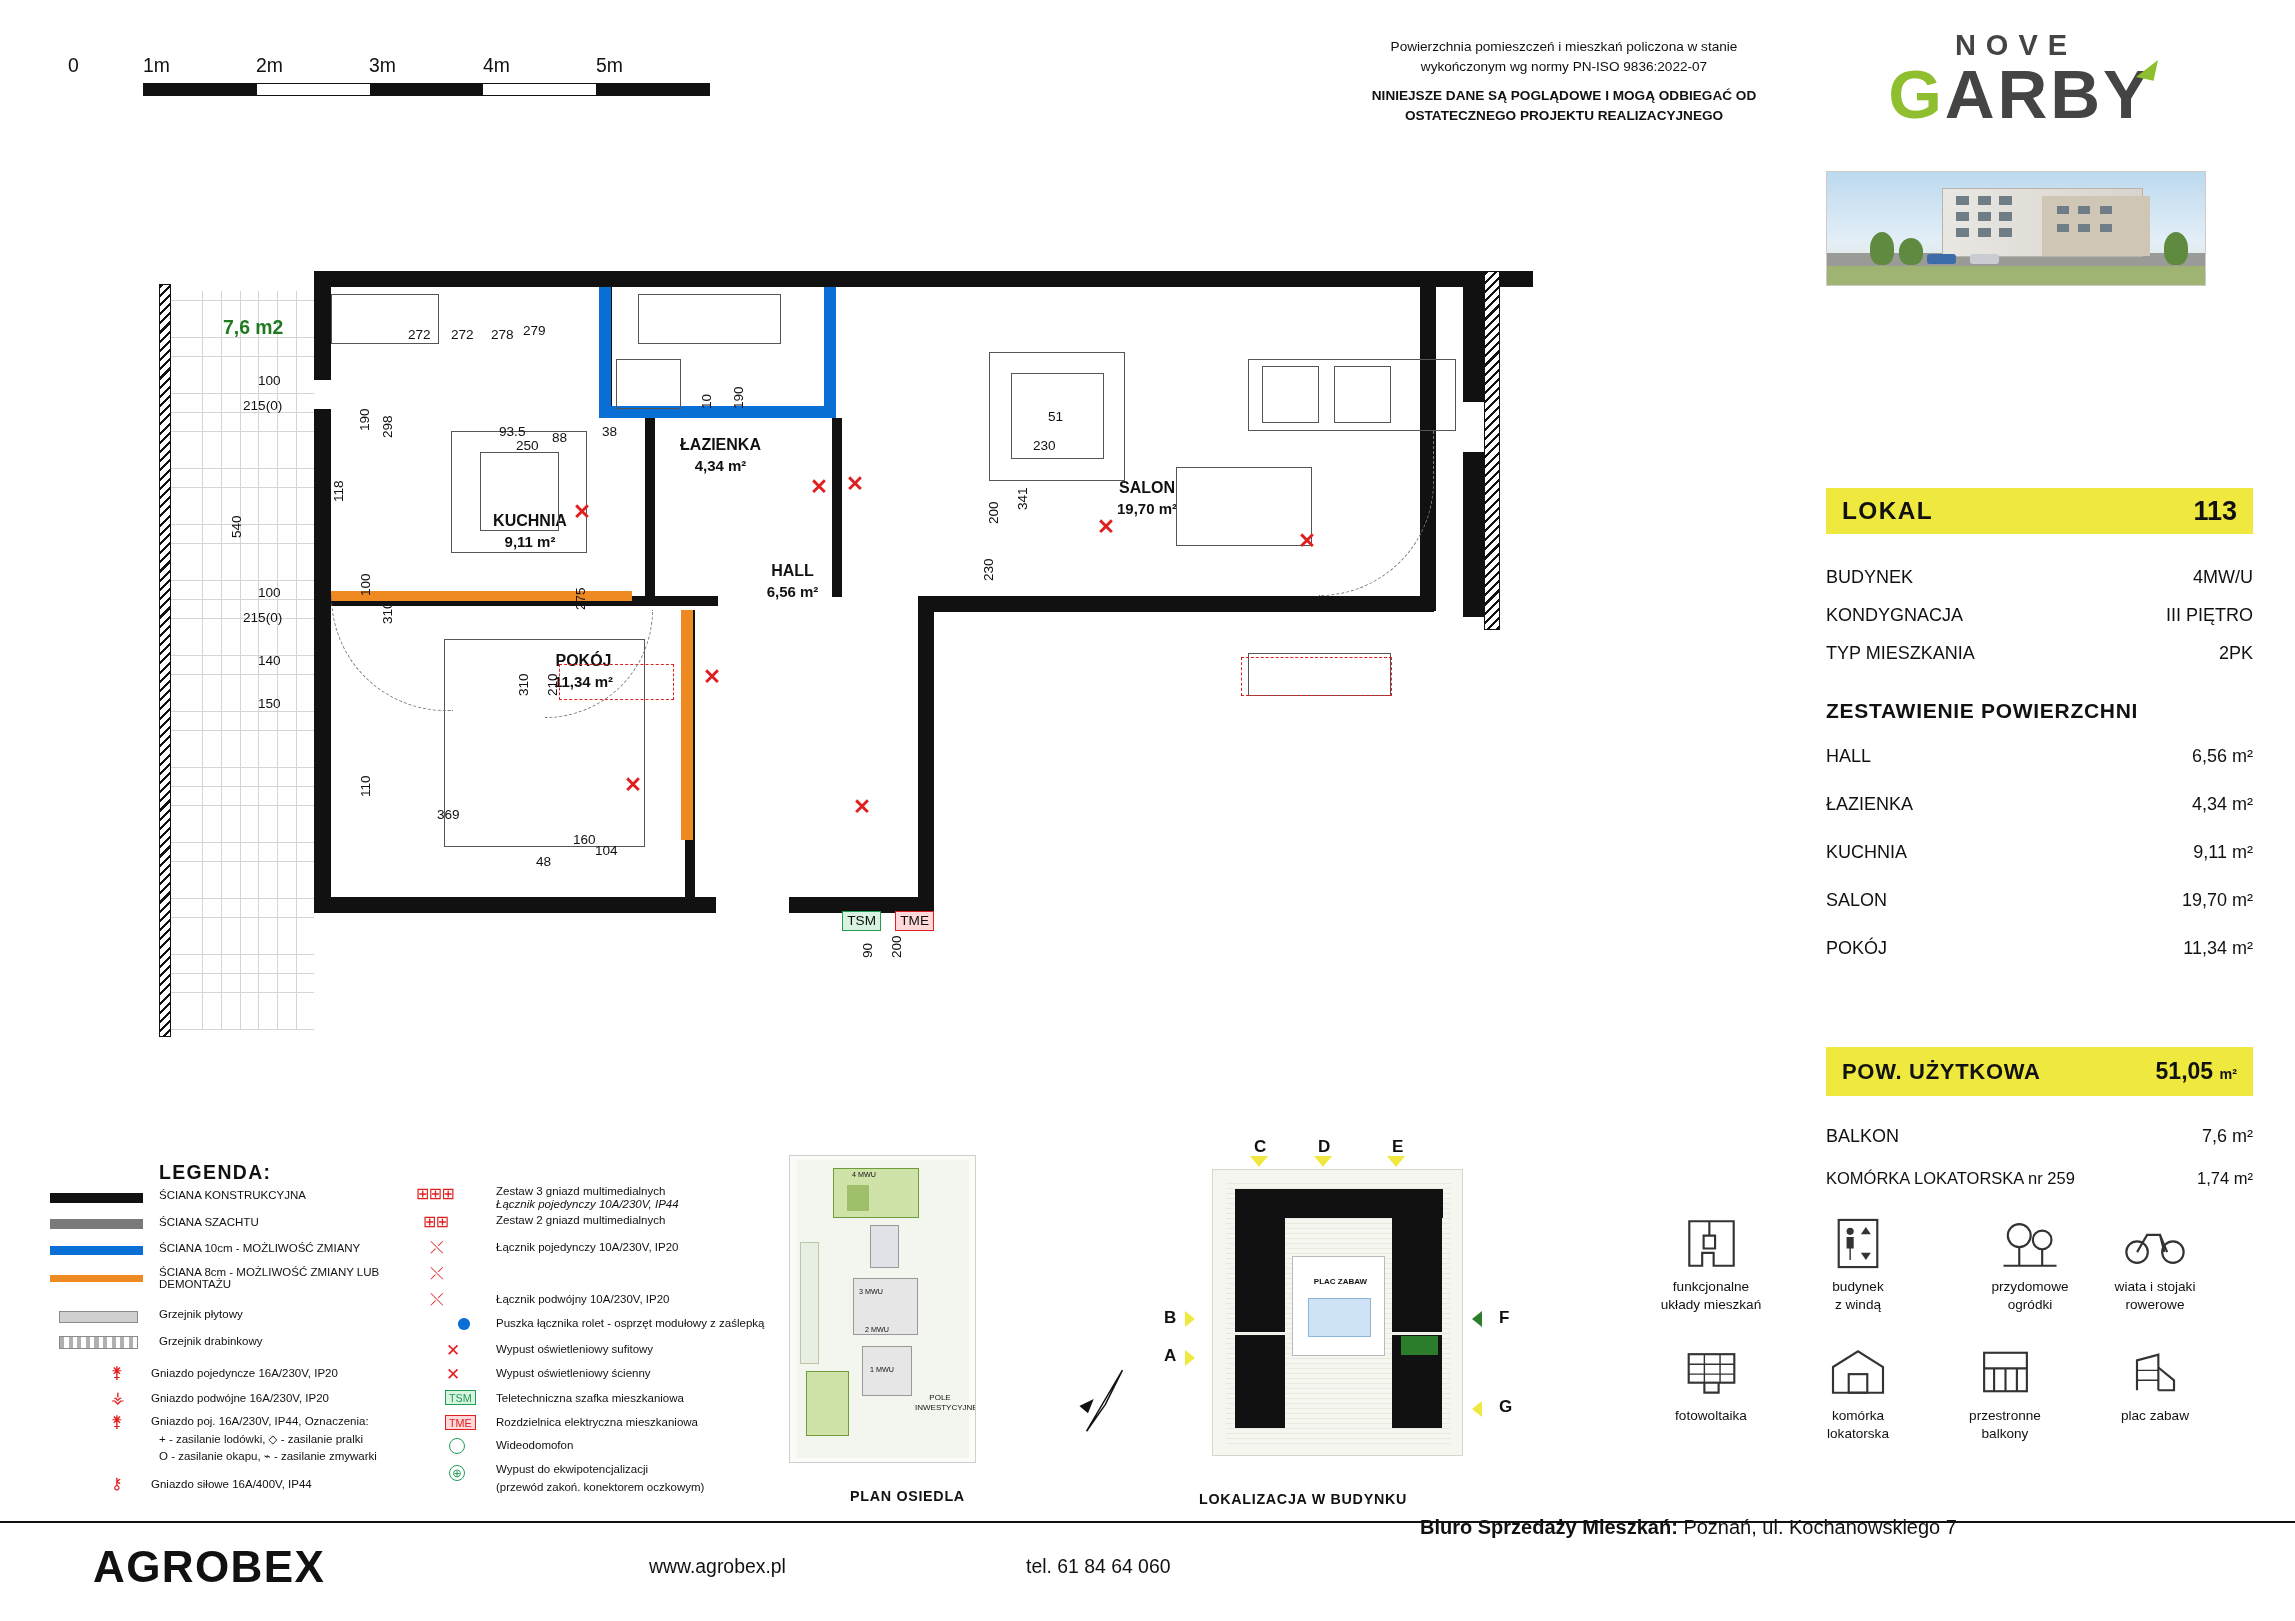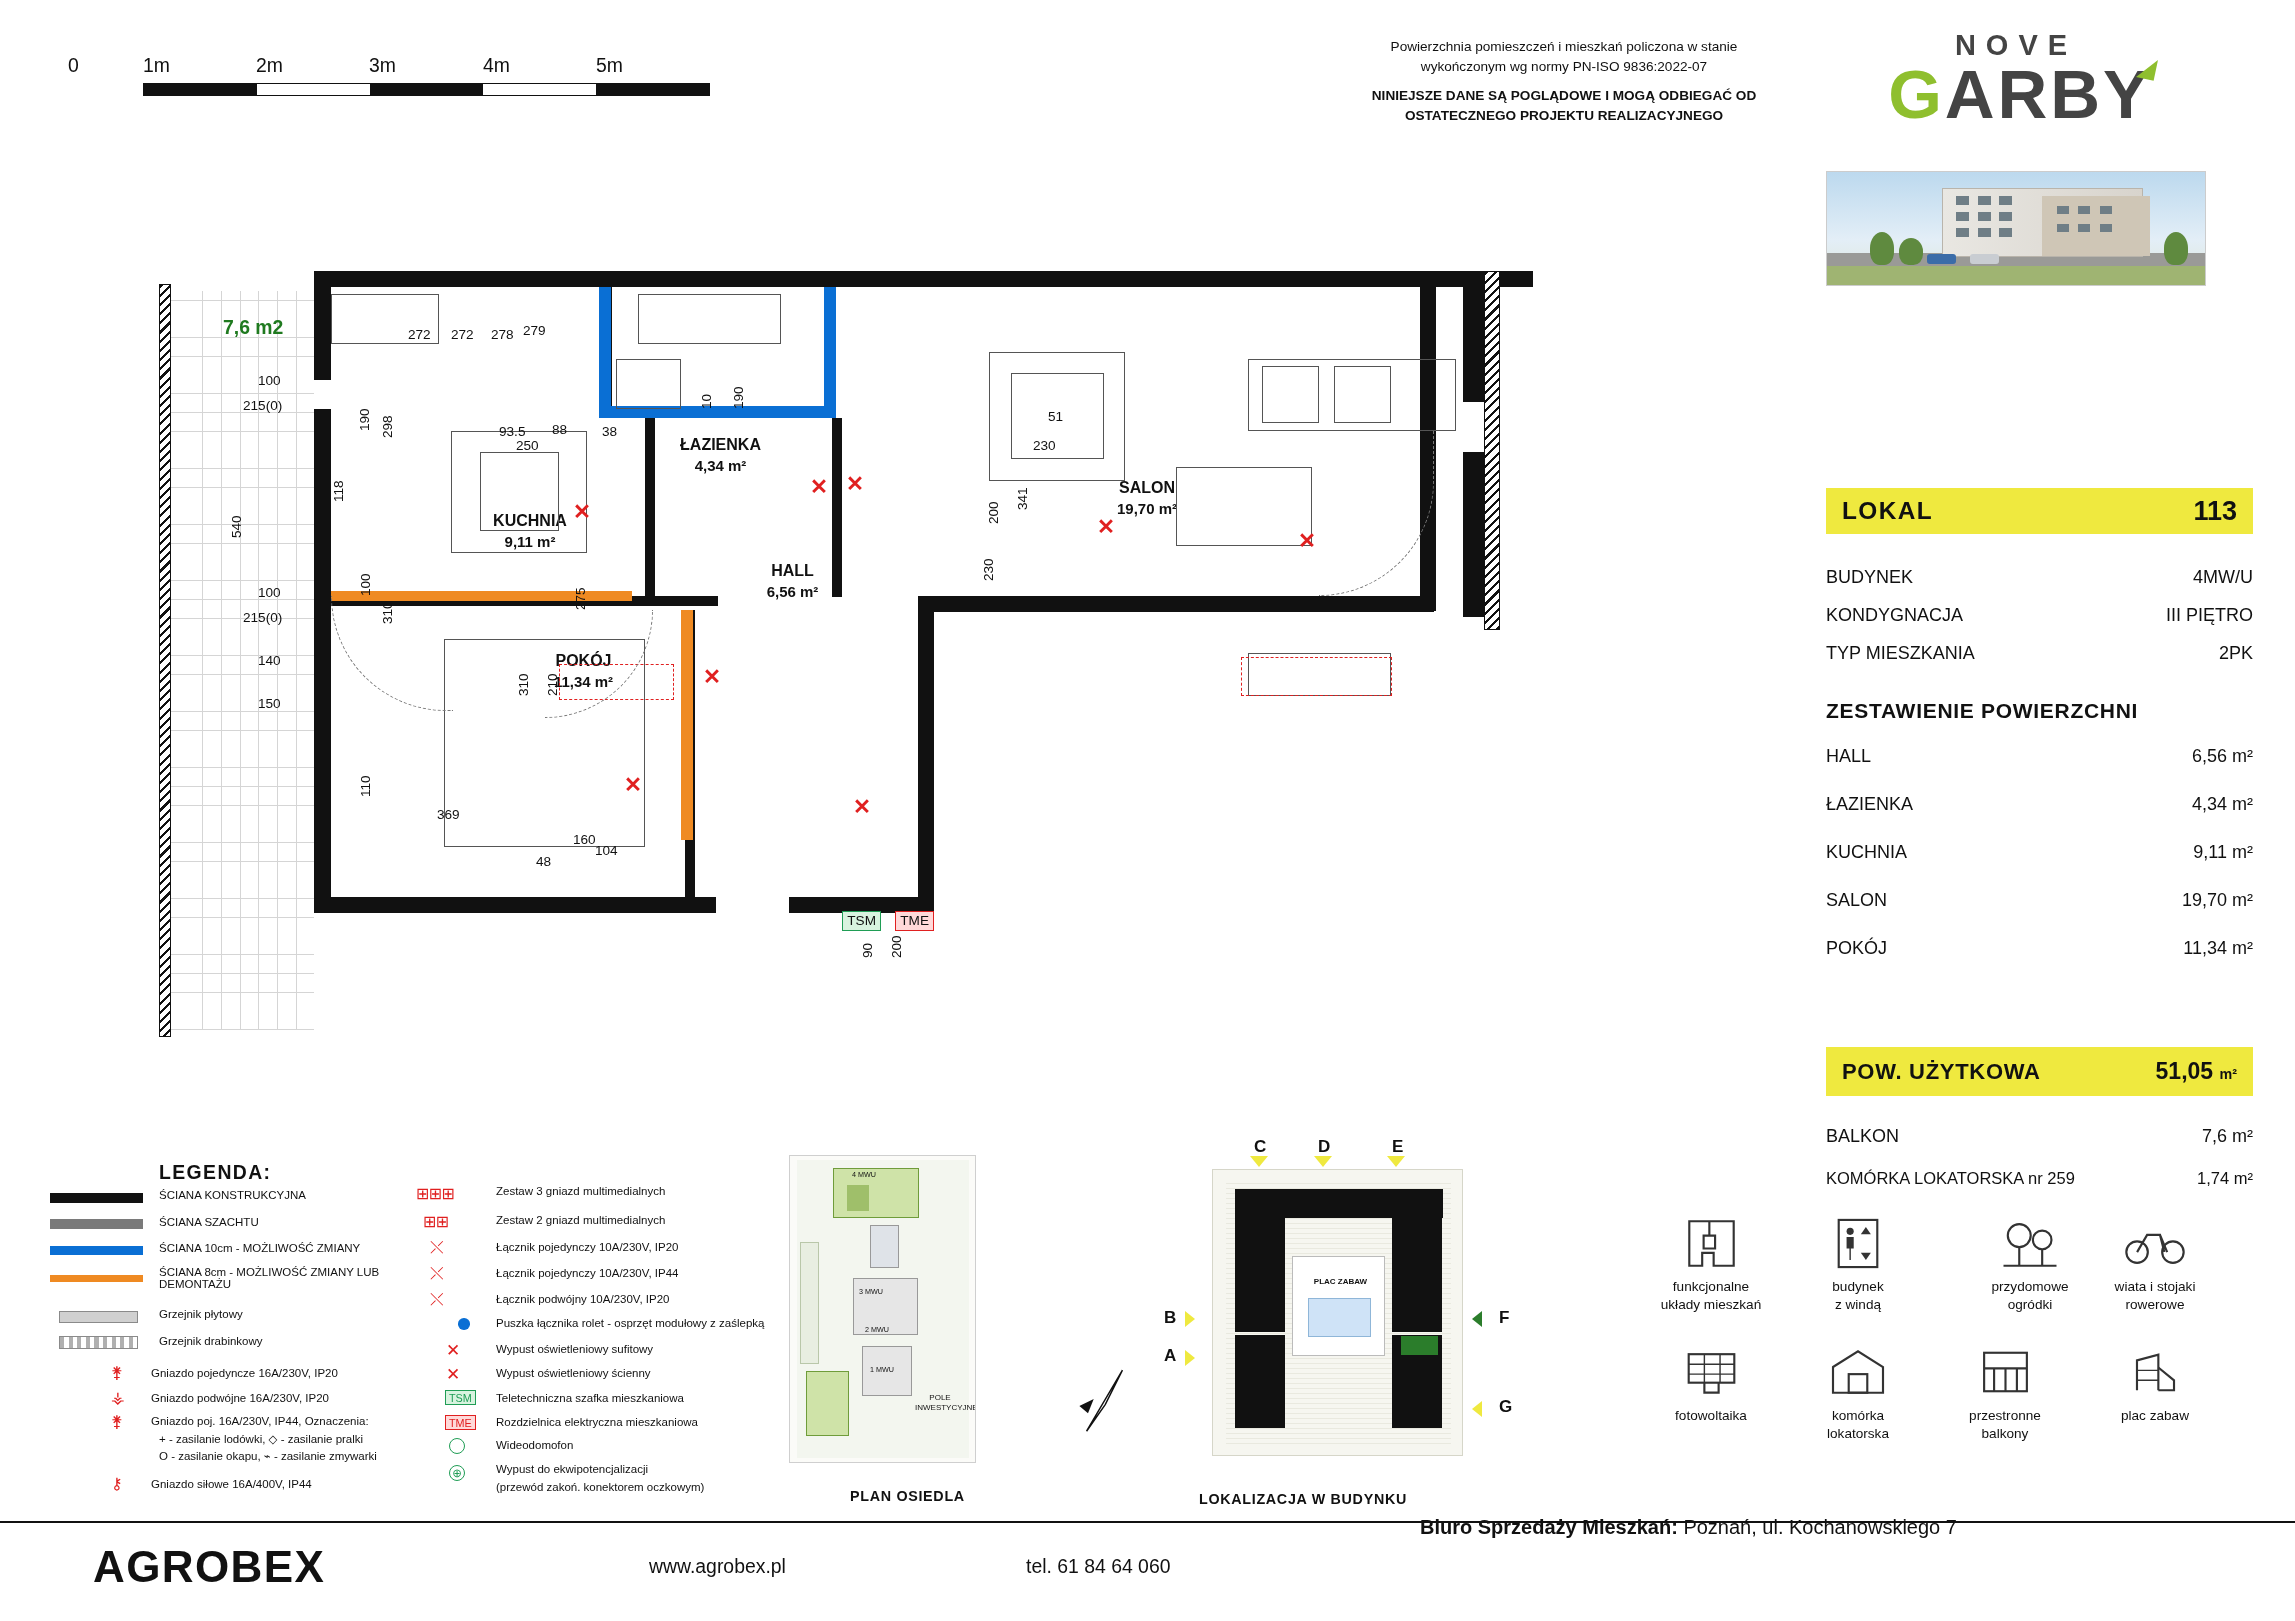--- a/index.html
+++ b/index.html
@@ -321,21 +321,21 @@
     <div class="dimv" style="left:717px; top:764px;">90</div>
     <div class="dimv" style="left:746px; top:764px;">200</div>
     <div class="dimv" style="left:430px; top:416px;">275</div>
     <div class="dim" style="left:380px; top:129px;">279</div>
     <div class="dim" style="left:265px; top:133px;">272</div>
     <div class="dim" style="left:308px; top:133px;">272</div>
     <div class="dim" style="left:348px; top:133px;">278</div>
     <div class="dim" style="left:373px; top:244px;">250</div>
     <div class="dim" style="left:359px; top:237px;"></div>
     <div class="dim" style="left:356px; top:230px;">93.5</div>
-    <div class="dim" style="left:409px; top:228px;">88</div>
+    <div class="dim" style="left:409px; top:236px;">88</div>
     <div class="dim" style="left:459px; top:230px;">38</div>
     <div class="dimv" style="left:556px; top:215px;">10</div>
     <div class="dimv" style="left:588px; top:215px;">190</div>
     <div class="dimv" style="left:843px; top:330px;">200</div>
     <div class="dimv" style="left:872px; top:316px;">341</div>
     <div class="dim" style="left:905px; top:215px;">51</div>
     <div class="dim" style="left:890px; top:244px;">230</div>
     <div class="dimv" style="left:838px; top:387px;">230</div>
 
     <div style="position:absolute;left:188px;top:402px;width:122px;height:115px;border-left:1.4px dashed #777;border-bottom:1.4px dashed #777;border-radius:0 0 0 115px;"></div>
@@ -380,21 +380,21 @@
   <div class="leg-swatch" style="left:416px; top:1184px; color:#e02020; font-size:16px; letter-spacing:-0.7px;">⊞⊞⊞</div>
   <div class="leg-item" style="left:496px; top:1185px;">Zestaw 3 gniazd multimedialnych</div>
 
   <div class="leg-swatch" style="left:423px; top:1212px; color:#e02020; font-size:16px; letter-spacing:-0.7px;">⊞⊞</div>
   <div class="leg-item" style="left:496px; top:1214px;">Zestaw 2 gniazd multimedialnych</div>
 
   <div class="leg-swatch" style="left:430px; top:1238px; color:#e02020; font-size:17px;">⤬</div>
   <div class="leg-item" style="left:496px; top:1241px;">Łącznik pojedynczy 10A/230V, IP20</div>
 
   <div class="leg-swatch" style="left:430px; top:1264px; color:#e02020; font-size:17px;">⤬</div>
-  <div class="leg-item" style="left:496px; top:1267px;">Łącznik pojedynczy 10A/230V, IP44</div>
+  <div class="leg-item" style="left:496px; top:1198px;font-style:italic;">Łącznik pojedynczy 10A/230V, IP44</div>
 
   <div class="leg-swatch" style="left:430px; top:1290px; color:#e02020; font-size:17px;">⤬</div>
   <div class="leg-item" style="left:496px; top:1293px;">Łącznik podwójny 10A/230V, IP20</div>
 
   <div class="leg-swatch" style="left:458px; top:1318px; width:11.5px; height:11.5px; border-radius:50%; background:#0a6fd4;"></div>
   <div class="leg-item" style="left:496px; top:1317px;">Puszka łącznika rolet - osprzęt modułowy z zaślepką</div>
 
   <div class="leg-swatch" style="left:446px; top:1340px; color:#e02020; font-size:17px;">✕</div>
   <div class="leg-item" style="left:496px; top:1343px;">Wypust oświetleniowy sufitowy</div>
 

